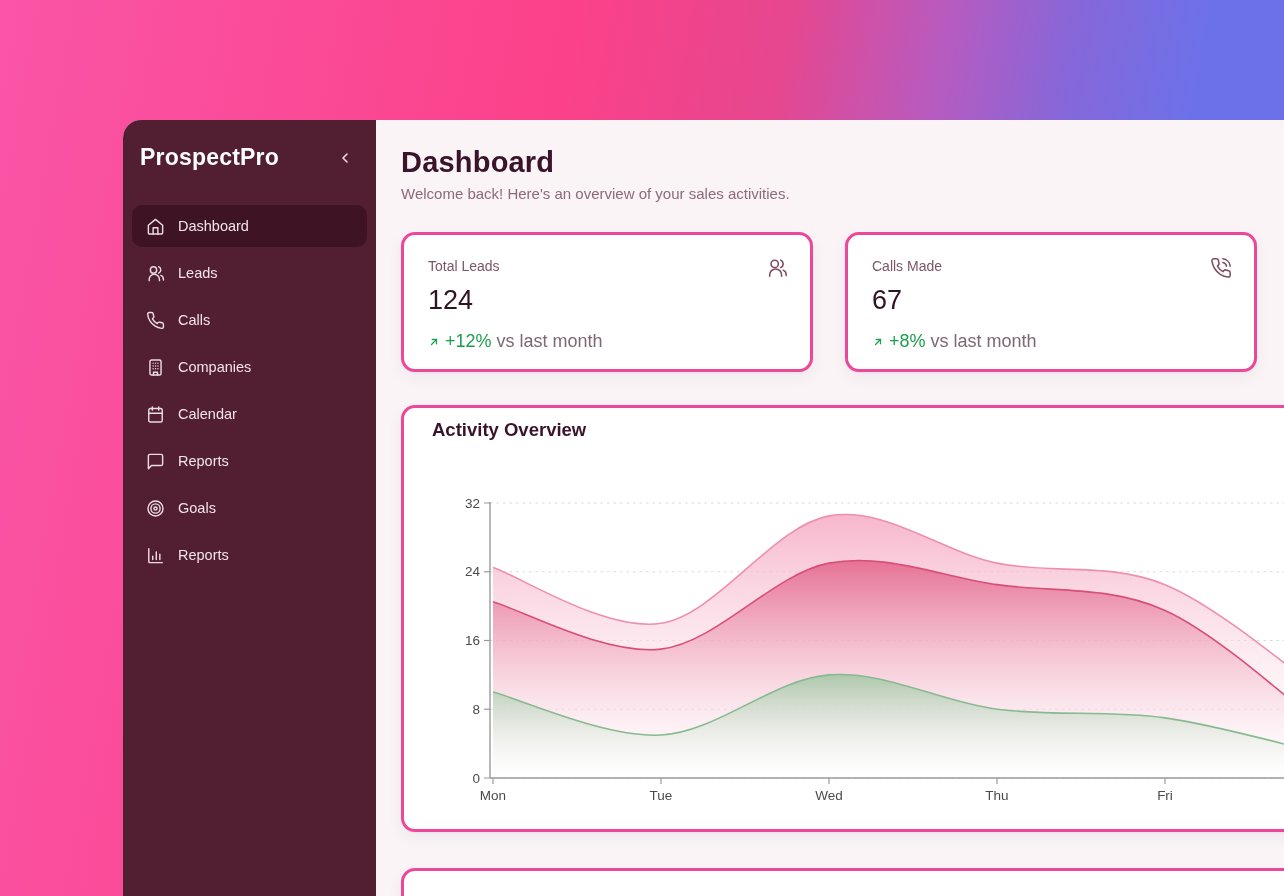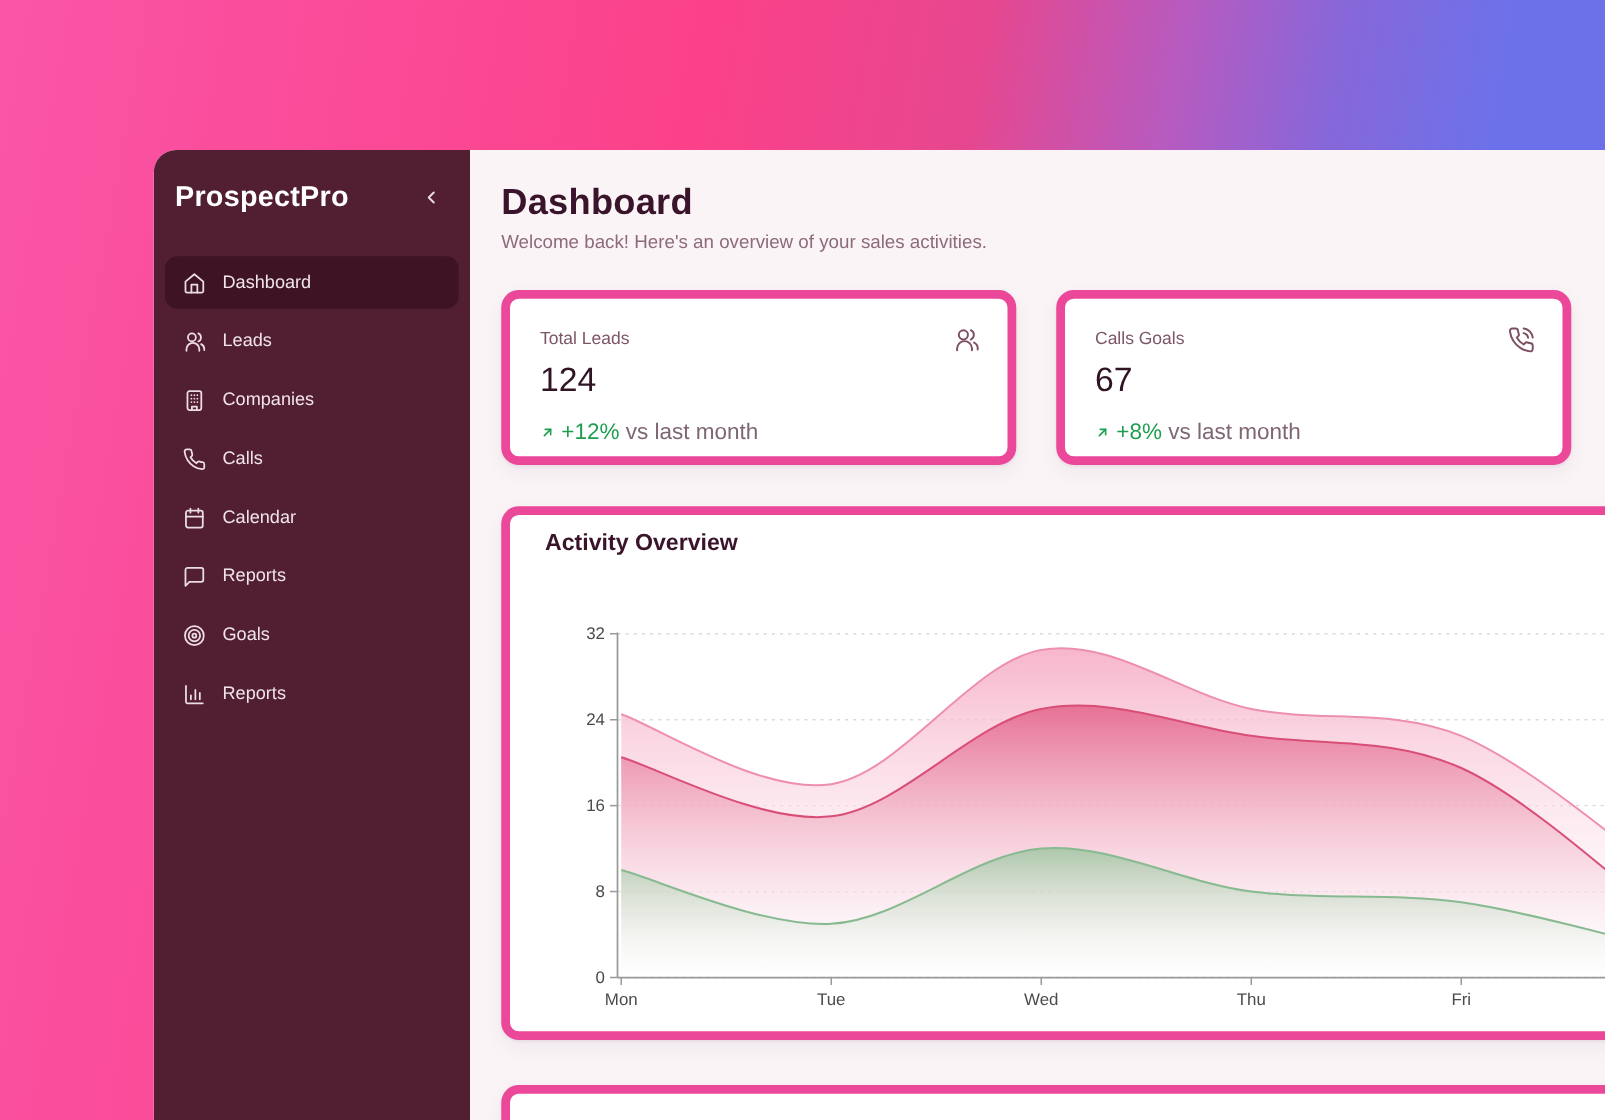--- a/index.html
+++ b/index.html
@@ -32,21 +32,21 @@
   }
   .nav-item.active{ background:#3e1425; }
   .nav-item .icon{ display:flex; width:19px; height:19px; color:#ecdde4; }
   .nav-item svg{ width:19px; height:19px; }
   
   .main{ flex:1; padding:26px 0 0 25px; min-width:0; overflow:visible; }
   h1.page-title{ font-size:29px; font-weight:700; color:#3a142a; letter-spacing:.2px; }
   .page-subtitle{ font-size:15px; color:#8d6a7c; margin-top:6px; }
   .stats-row{ display:flex; gap:32px; margin-top:30px; }
   .card{
-    background:#ffffff; border:7px solid #ec4899; border-radius:14px;
+    background:#ffffff; border:3px solid #ec4899; border-radius:14px;
     box-shadow:0 1px 2px rgba(50,15,35,.05), 0 6px 16px rgba(50,15,35,.05);
   }
   .stat-card{ width:412px; height:140px; padding:23px 24px; position:relative; }
   .stat-label{ font-size:14px; color:#7c5568; }
   .stat-icon{ position:absolute; top:22px; right:22px; color:#7d4f63; }
   .stat-icon svg{ width:22px; height:22px; }
   .stat-value{ font-size:27px; font-weight:400; color:#311424; margin-top:11px; }
   .stat-trend{ display:flex; align-items:center; gap:5px; margin-top:15px; font-size:18px; }
   .trend-icon{ display:flex; color:#1e9e4f; }
   .trend-icon svg{ width:12px; height:12px; }
@@ -94,34 +94,34 @@
               <path d="M17 21v-1.5a6.5 6.5 0 0 0-13 0V21"></path>
               <path d="M16 3.4a4.5 4.5 0 0 1 0 8.2"></path>
               <path d="M22 20.3v-1a5.5 5.5 0 0 0-3.2-5"></path>
             </svg>
           </span>
           <span>Leads</span>
         </div>
         <div class="nav-item">
           <span class="icon">
             <svg viewBox="0 0 24 24" fill="none" stroke="currentColor" stroke-width="1.8" stroke-linecap="round" stroke-linejoin="round">
+              <path d="M22 16.92v3a2 2 0 0 1-2.18 2 19.79 19.79 0 0 1-8.63-3.07 19.5 19.5 0 0 1-6-6A19.79 19.79 0 0 1 2.12 4.18 2 2 0 0 1 4.11 2h3a2 2 0 0 1 2 1.72c.13.96.36 1.9.7 2.81a2 2 0 0 1-.45 2.11L8.09 9.91a16 16 0 0 0 6 6l1.27-1.27a2 2 0 0 1 2.11-.45c.91.34 1.85.57 2.81.7A2 2 0 0 1 22 16.92z"></path>
+            </svg>
+          </span>
+          <span>Calls</span>
+        </div>
+        <div class="nav-item">
+          <span class="icon">
+            <svg viewBox="0 0 24 24" fill="none" stroke="currentColor" stroke-width="1.8" stroke-linecap="round" stroke-linejoin="round">
               <rect x="5" y="2.5" width="14" height="19" rx="2"></rect>
               <path d="M9.5 21.5v-3.5h5v3.5"></path>
               <path d="M9 6.5h.01M12 6.5h.01M15 6.5h.01M9 10h.01M12 10h.01M15 10h.01M9 13.5h.01M12 13.5h.01M15 13.5h.01"></path>
             </svg>
           </span>
           <span>Companies</span>
-        </div>
-        <div class="nav-item">
-          <span class="icon">
-            <svg viewBox="0 0 24 24" fill="none" stroke="currentColor" stroke-width="1.8" stroke-linecap="round" stroke-linejoin="round">
-              <path d="M22 16.92v3a2 2 0 0 1-2.18 2 19.79 19.79 0 0 1-8.63-3.07 19.5 19.5 0 0 1-6-6A19.79 19.79 0 0 1 2.12 4.18 2 2 0 0 1 4.11 2h3a2 2 0 0 1 2 1.72c.13.96.36 1.9.7 2.81a2 2 0 0 1-.45 2.11L8.09 9.91a16 16 0 0 0 6 6l1.27-1.27a2 2 0 0 1 2.11-.45c.91.34 1.85.57 2.81.7A2 2 0 0 1 22 16.92z"></path>
-            </svg>
-          </span>
-          <span>Calls</span>
         </div>
         <div class="nav-item">
           <span class="icon">
             <svg viewBox="0 0 24 24" fill="none" stroke="currentColor" stroke-width="1.8" stroke-linecap="round" stroke-linejoin="round">
               <rect x="3.5" y="4.5" width="17" height="17" rx="2"></rect>
               <path d="M16 2.5v4M8 2.5v4M3.5 10.5h17"></path>
             </svg>
           </span>
           <span>Calendar</span>
         </div>
@@ -174,21 +174,21 @@
               <svg viewBox="0 0 24 24" fill="none" stroke="currentColor" stroke-width="2.6" stroke-linecap="round" stroke-linejoin="round">
                 <path d="M7 17 17 7"></path>
                 <path d="M8.5 7H17v8.5"></path>
               </svg>
             </span>
             <span class="trend-pct">+12%</span>
             <span class="trend-suffix">vs last month</span>
           </div>
         </div>
         <div class="card stat-card">
-          <div class="stat-label">Calls Goals</div>
+          <div class="stat-label">Calls Made</div>
           <span class="stat-icon"><svg viewBox="0 0 24 24" fill="none" stroke="currentColor" stroke-width="1.7" stroke-linecap="round" stroke-linejoin="round">
               <path d="M22 16.92v3a2 2 0 0 1-2.18 2 19.79 19.79 0 0 1-8.63-3.07 19.5 19.5 0 0 1-6-6A19.79 19.79 0 0 1 2.12 4.18 2 2 0 0 1 4.11 2h3a2 2 0 0 1 2 1.72c.13.96.36 1.9.7 2.81a2 2 0 0 1-.45 2.11L8.09 9.91a16 16 0 0 0 6 6l1.27-1.27a2 2 0 0 1 2.11-.45c.91.34 1.85.57 2.81.7A2 2 0 0 1 22 16.92z"></path>
               <path d="M14.05 2a9 9 0 0 1 8 7.94"></path>
               <path d="M14.05 6A5 5 0 0 1 18 10"></path>
             </svg></span>
           <div class="stat-value">67</div>
           <div class="stat-trend">
             <span class="trend-icon">
               <svg viewBox="0 0 24 24" fill="none" stroke="currentColor" stroke-width="2.6" stroke-linecap="round" stroke-linejoin="round">
                 <path d="M7 17 17 7"></path>

